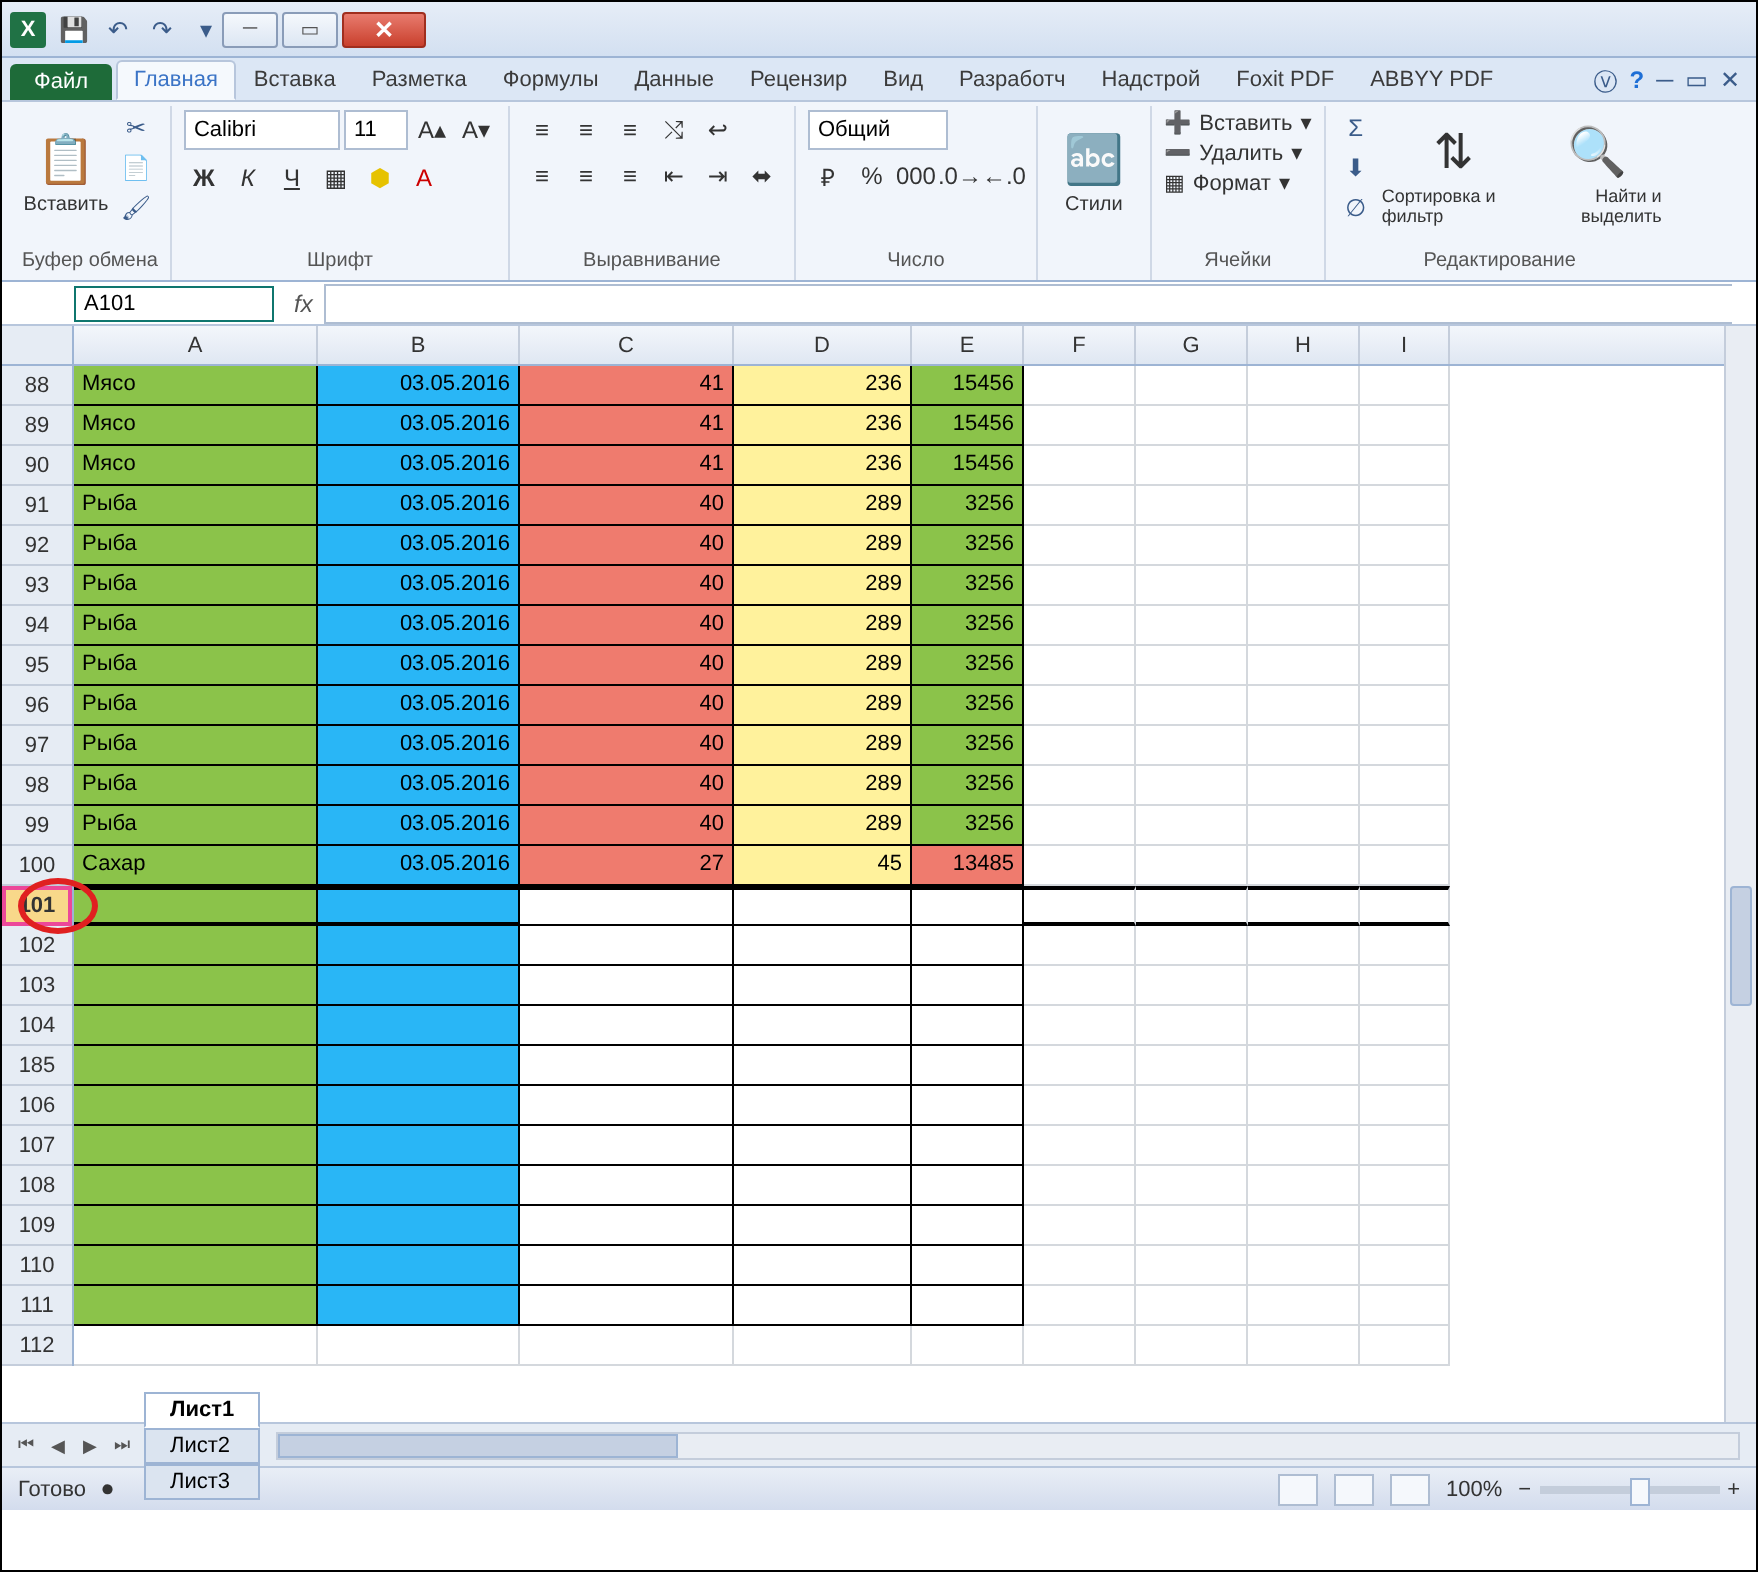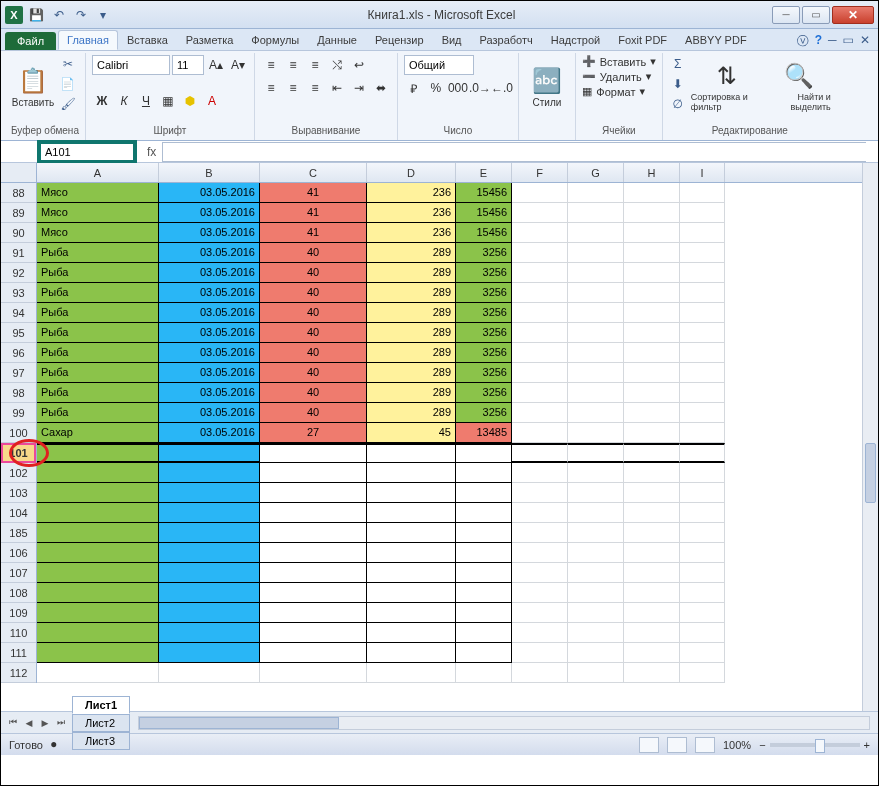--- a/index.html
+++ b/index.html
@@ -40,38 +40,38 @@
   .fontsel.size { width:32px; }
   .iconrow { display:flex; gap:2px; }
   .ib { width:20px; height:20px; display:flex; align-items:center; justify-content:center; font-size:12px; color:#333; }
   .ib.b { font-weight:bold; }
   .ib.i { font-style:italic; }
   .ib.u { text-decoration:underline; }
   .cellmenu { display:flex; align-items:center; gap:4px; font-size:11px; color:#333; }
 
   
   .fbar { height:22px; border-bottom:1px solid #b7c6dc; display:flex; align-items:center; }
-  .namebox { width:100px; border:4px solid #0f766e; background:#fff; font-size:11px; padding:2px 4px; margin:0 4px 0 36px; }
-  .fx { font-size:12px; color:#555; margin:0 6px; }
+  .namebox { width:100px; border:1px solid #0f766e; background:#fff; font-size:11px; padding:2px 4px; margin:0 4px 0 36px; }
+  .fx { font-style:italic; font-size:12px; color:#555; margin:0 6px; }
   .fxinput { flex:1; border:1px solid #aebdd2; border-right:none; height:20px; margin-right:12px; }
 
   
   .gridwrap { position:relative; height:548px; display:flex; }
   .rowhdrs { width:36px; background:#e6ecf4; border-right:1px solid #9db4d4; }
   .colhdrs { height:20px; display:flex; background:linear-gradient(#f3f6fb,#dfe7f2); border-bottom:1px solid #9db4d4; }
   .corner { width:36px; height:20px; background:#e6ecf4; border-right:1px solid #9db4d4; border-bottom:1px solid #9db4d4; }
   .ch { border-right:1px solid #c4cddb; text-align:center; font-size:11px; color:#333; line-height:20px; }
   .rh { height:20px; border-bottom:1px solid #c4cddb; text-align:center; font-size:11px; color:#333; line-height:20px; }
   .rh.sel { background:#f8d88a; border:2px solid #ec4899; line-height:16px; font-weight:bold; }
   .cells { position:relative; }
   .row { display:flex; height:20px; }
   .cell { border-right:1px solid #000; border-bottom:1px solid #000; font-size:11px; padding:0 4px; line-height:19px; overflow:hidden; white-space:nowrap; }
   .cA { width:122px; background:#8bc34a; color:#000; }
   .cB { width:101px; background:#29b6f6; color:#000; text-align:right; }
-  .cC { width:107px; background:#ef7b6e; text-align:center; }
+  .cC { width:107px; background:#ef7b6e; text-align:right; }
   .cD { width:89px; background:#fff29c; text-align:right; }
   .cE { width:56px; text-align:right; }
   .cF, .cG, .cH, .cI { border-right:1px solid #d4d8dd; border-bottom:1px solid #d4d8dd; background:#fff; }
   .cF { width:56px; } .cG { width:56px; } .cH { width:56px; } .cI { width:45px; }
   .row.colorharE .cE { background:#8bc34a; }
   .row.pinkE .cE { background:#ef7b6e; }
   .row.selrow .cell { border-top:2px solid #000; border-bottom:2px solid #000; }
   .row.empty .cC, .row.empty .cD, .row.empty .cE { background:#fff; border-right:1px solid #000; border-bottom:1px solid #000; }
   .row.plain .cell { border-right:1px solid #d4d8dd; border-bottom:1px solid #d4d8dd; background:#fff; }
   .gridright { flex:1; overflow:hidden; }
@@ -102,21 +102,20 @@
 <body>
 
 <div class="titlebar">
   <div class="qat">
     <div class="xicon">X</div>
     <div class="qi">💾</div>
     <div class="qi">↶</div>
     <div class="qi">↷</div>
     <div class="qi">▾</div>
   </div>
-  <div class="title">Книга1.xls  -  Microsoft Excel</div>
   <div class="winbtns">
     <div class="winbtn">─</div>
     <div class="winbtn">▭</div>
     <div class="winbtn close">✕</div>
   </div>
 </div>
 
 <div class="tabs">
   <div class="filetab">Файл</div>
   <div id="tabrow" style="display: flex;">
@@ -152,21 +151,21 @@
       <div class="minibtns">
         <div class="minibtn">✂</div>
         <div class="minibtn">📄</div>
         <div class="minibtn">🖌</div>
       </div>
     </div>
     <div class="group-label">Буфер обмена</div>
   </div>
 
   <div class="group">
-    <div class="group-body" style="flex-direction:column;gap:16px;">
+    <div class="group-body" style="flex-direction:column;gap:4px;">
       <div class="fontrow">
         <input class="fontsel name" value="Calibri" style="">
         <input class="fontsel size" value="11" style="">
         <div class="ib">A▴</div>
         <div class="ib">A▾</div>
       </div>
       <div class="iconrow">
         <div class="ib b">Ж</div>
         <div class="ib i">К</div>
         <div class="ib u">Ч</div>

